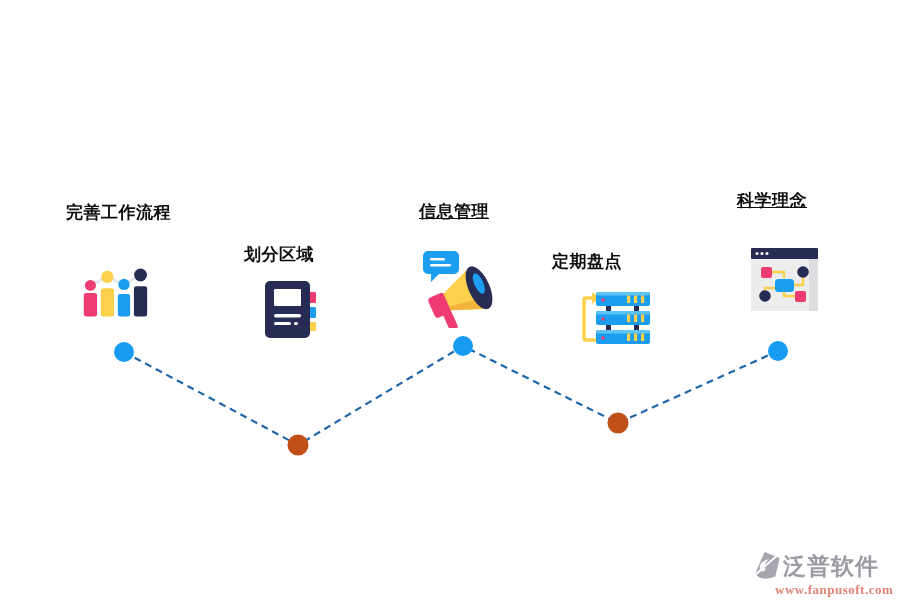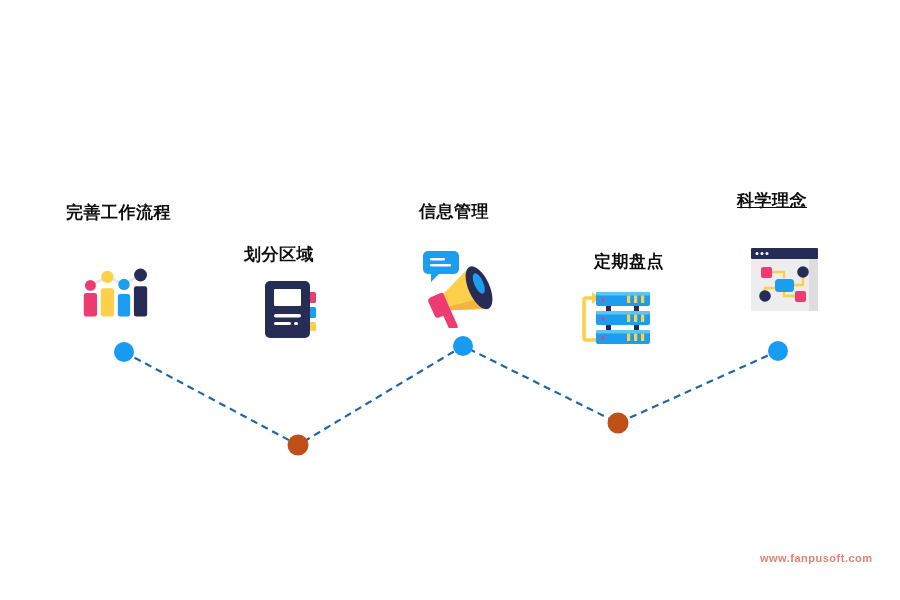--- a/index.html
+++ b/index.html
@@ -15,23 +15,23 @@
   #connector-svg{position:absolute;left:0;top:0;width:900px;height:600px;}
   .logo{
     position:absolute;left:752px;top:551px;width:142px;height:46px;
   }
   .logo-row{display:flex;align-items:center;}
   .logo-name{
     font-size:23px;font-weight:600;color:var(--logo_gray,#9b9ba3);
     letter-spacing:1px;line-height:1;margin-left:2px;white-space:nowrap;
   }
   .logo-url{
-    font-family:Liberation Sans, sans-serif;
-    font-size:11px;font-weight:700;color:var(--logo_salmon,#e08372);
-    margin-top:1px;margin-left:8px;letter-spacing:0.5px;white-space:nowrap;
+    font-family:Liberation Serif, serif;
+    font-size:13px;font-weight:700;color:var(--logo_salmon,#e08372);
+    margin-top:1px;margin-left:23px;letter-spacing:0.5px;white-space:nowrap;
   }
 </style>
 </head>
 <body>
 
 <div id="stage">
 
   <svg id="connector-svg" viewBox="0 0 900 600">
     <polyline points="124,352 298,445 463,346 618,423 778,351" fill="none" style="stroke:var(--dash_line)" stroke-width="2.2" stroke-dasharray="7 5"></polyline>
     <circle cx="124" cy="352" r="10" style="fill:var(--dot_blue)"></circle>
@@ -59,39 +59,39 @@
     <rect x="46" y="12" width="7" height="11" rx="1.5" style="fill:var(--pink)"></rect>
     <rect x="46" y="27" width="7" height="11" rx="1.5" style="fill:var(--blue)"></rect>
     <rect x="46" y="42" width="7" height="9" rx="1.5" style="fill:var(--yellow)"></rect>
     <rect x="2" y="1" width="45" height="57" rx="5" style="fill:var(--navy)"></rect>
     <rect x="11" y="9" width="27" height="17" rx="1" fill="#ffffff"></rect>
     <rect x="11" y="34" width="27" height="3.4" rx="1.7" fill="#ffffff"></rect>
     <rect x="11" y="42" width="17" height="3" rx="1.5" fill="#ffffff"></rect>
     <rect x="31" y="42" width="4" height="3" rx="1.5" fill="#ffffff"></rect>
   </svg>
 
-  <div class="item-label" style="left:419px;top:200px;">信息管理</div>
+  <div class="item-label" style="left:419px;top:200px;text-decoration:underline;">信息管理</div>
   <svg class="abs" style="left:421px;top:250px;" width="78" height="78" viewBox="0 0 78 78">
     <g transform="rotate(-24 42 46)">
       <rect x="16" y="52" width="9" height="22" rx="4" style="fill:var(--pink)"></rect>
       <rect x="8" y="34" width="18" height="22" rx="4" style="fill:var(--pink)"></rect>
       <polygon points="25,36 60,22 60,68 25,54" style="fill:var(--yellow)"></polygon>
       <polygon points="25,50 60,56 60,68 25,54" style="fill:var(--yellow_dark)"></polygon>
       <ellipse cx="60" cy="45" rx="10.5" ry="23" style="fill:var(--navy)"></ellipse>
       <ellipse cx="61.5" cy="41" rx="4.5" ry="11" style="fill:var(--blue)"></ellipse>
     </g>
     <g>
       <rect x="2" y="1" width="36" height="23" rx="5" style="fill:var(--blue)"></rect>
       <polygon points="10,22 10,32 20,22" style="fill:var(--blue)"></polygon>
       <rect x="9" y="8" width="15" height="2.6" rx="1.3" fill="#ffffff"></rect>
       <rect x="9" y="14" width="21" height="2.6" rx="1.3" fill="#ffffff"></rect>
     </g>
   </svg>
 
-  <div class="item-label" style="left:594px;top:250px;">定期盘点</div>
+  <div class="item-label" style="left:552px;top:250px;">定期盘点</div>
   <svg class="abs" style="left:580px;top:290px;" width="72" height="56" viewBox="0 0 72 56">
     <path d="M16,50 H6 Q4,50 4,48 V10 Q4,8 6,8 H12" fill="none" style="stroke:var(--yellow)" stroke-width="3.5"></path>
     <polygon points="12,2 12,14 20,8" style="fill:var(--yellow)"></polygon>
     <rect x="26" y="15" width="5" height="26" style="fill:var(--navy)"></rect>
     <rect x="54" y="15" width="5" height="26" style="fill:var(--navy)"></rect>
     <g>
       <rect x="16" y="2" width="54" height="14" rx="2" style="fill:var(--blue)"></rect>
       <rect x="16" y="2" width="54" height="3.5" rx="1.5" style="fill:var(--blue_light)"></rect>
       <circle cx="23" cy="10" r="1.8" style="fill:var(--pink)"></circle>
       <rect x="47" y="5.5" width="3.2" height="7.5" style="fill:var(--yellow)"></rect>
@@ -131,16 +131,24 @@
       <path d="M25,40 H14 V44"></path>
     </g>
     <rect x="10" y="19" width="11" height="11" rx="2" style="fill:var(--pink)"></rect>
     <circle cx="52" cy="24" r="5.8" style="fill:var(--navy)"></circle>
     <rect x="24" y="31" width="19" height="13" rx="3.5" style="fill:var(--blue)"></rect>
     <circle cx="14" cy="48" r="5.8" style="fill:var(--navy)"></circle>
     <rect x="44" y="43" width="11" height="11" rx="2" style="fill:var(--pink)"></rect>
   </svg>
 
   <div class="logo">
+    <div class="logo-row">
+      <svg width="29" height="30" viewBox="0 0 32 34">
+        <path d="M14 1 L31 8 L26 29 Q12 35 3 26 Z" fill="#a6a6af"></path>
+        <path d="M9 23 Q6 12 19 9 Q12 15 15 21 Q12 24 9 23 Z" fill="#ffffff"></path>
+        <path d="M2 28 L28 5" stroke="#ffffff" stroke-width="2.2" fill="none"></path>
+      </svg>
+      <span class="logo-name">泛普软件</span>
+    </div>
     <div class="logo-url">www.fanpusoft.com</div>
   </div>
 
 </div>
 
 </body></html>

